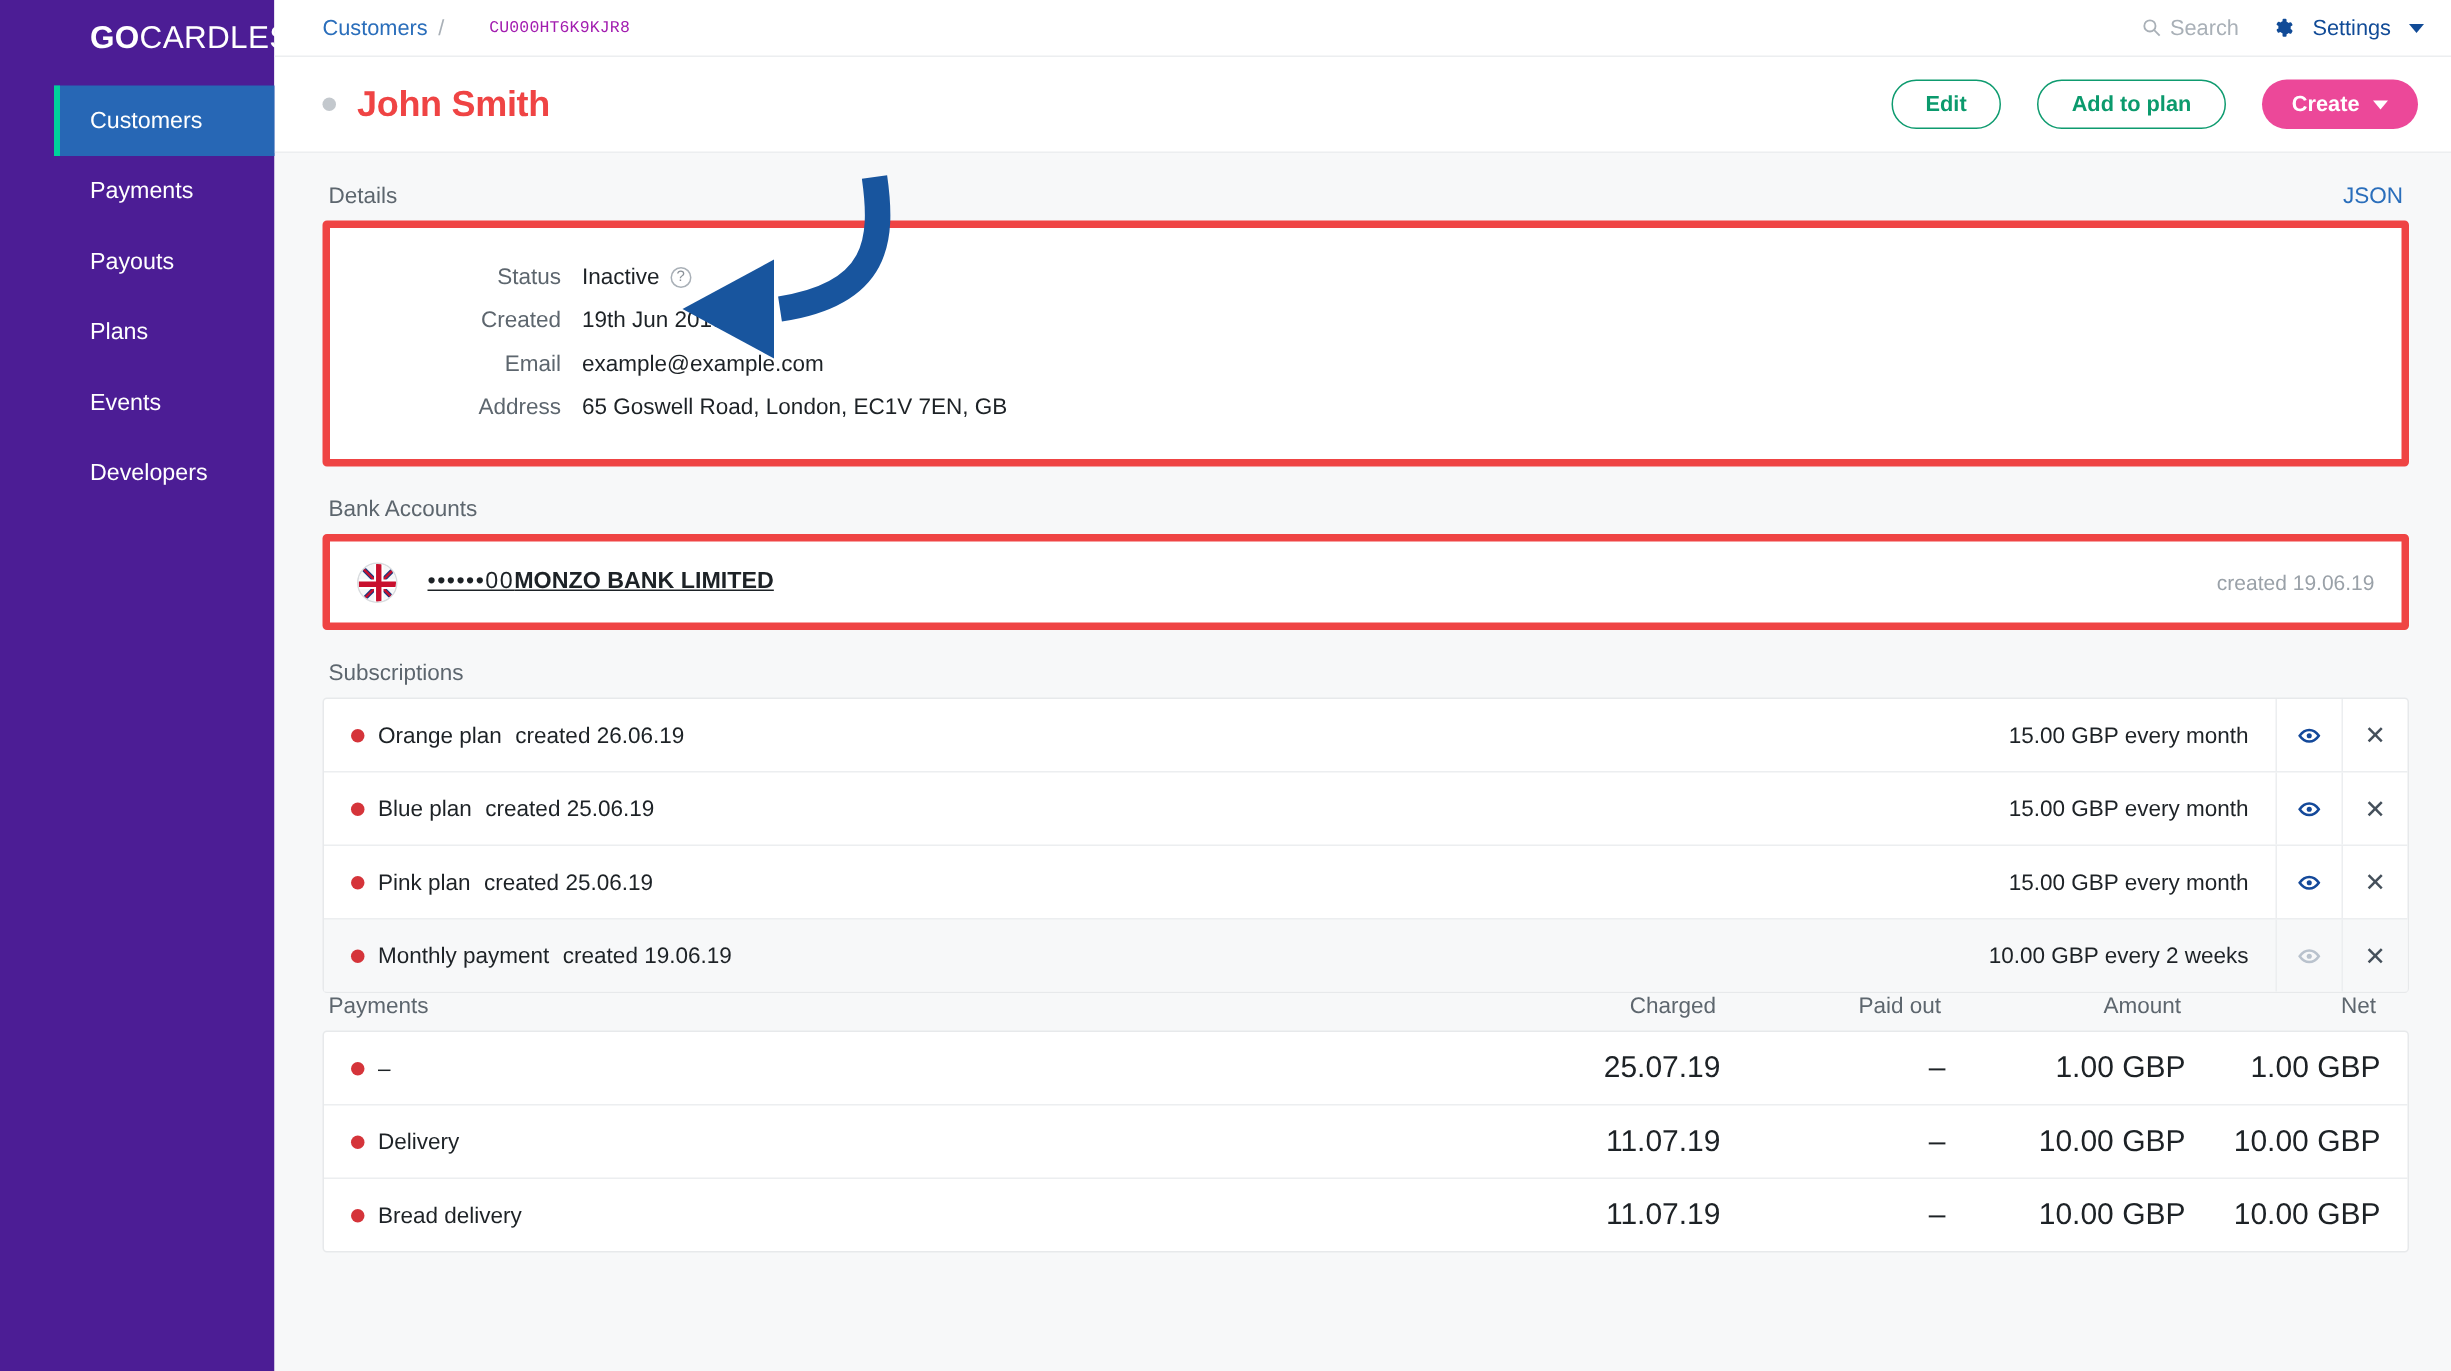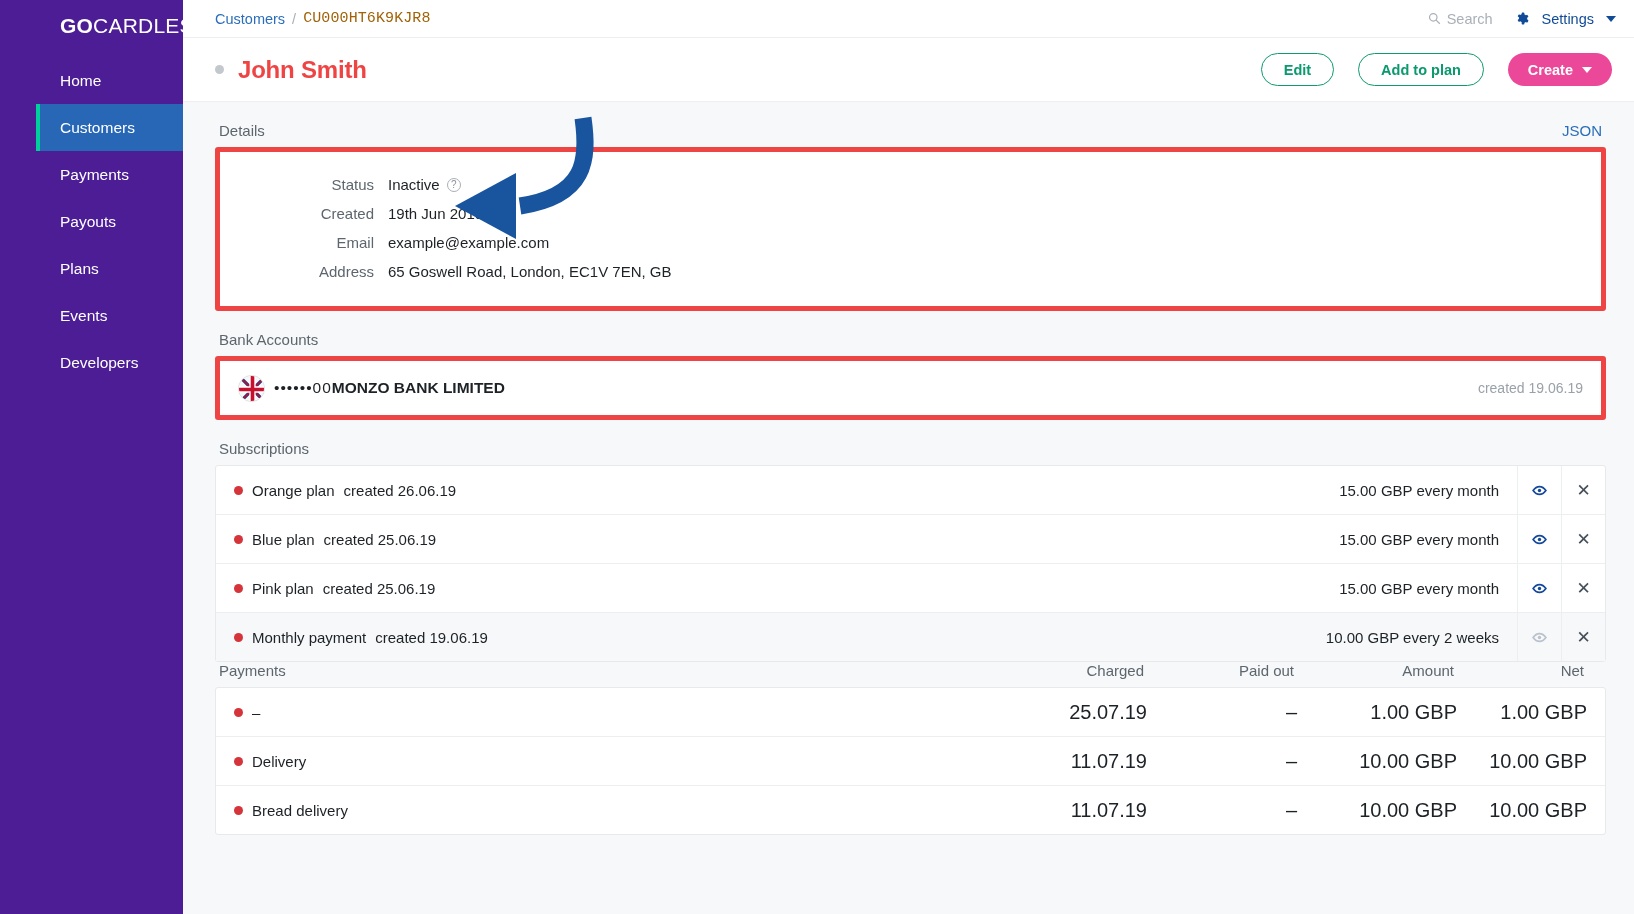--- a/index.html
+++ b/index.html
@@ -49,21 +49,21 @@
   .topbar {
     height: 38px; flex: 0 0 38px;
     background: #fff;
     display: flex; align-items: center;
     padding: 0 18px 0 32px;
     border-bottom: 1px solid #eceef0;
   }
   .crumbs { font-size: 14.5px; display: flex; align-items: center; gap: 7px; }
   .crumbs a { color: #2a6ebb; text-decoration: none; cursor: pointer; }
   .crumbs .sep { color: #a9b0b7; }
-  .crumbs .cur { color: #a16207; font-family: "Liberation Mono", monospace; font-size: 15px; letter-spacing: .1px; }
+  .crumbs .cur { color: #a21caf; font-family: "Liberation Mono", monospace; font-size: 11px; letter-spacing: .1px; margin-left: 23px; }
   .topbar-right { margin-left: auto; display: flex; align-items: center; gap: 22px; }
   .search-box { display: flex; align-items: center; gap: 6px; cursor: pointer; }
   .search-box .ph { color: #a9b0b7; font-size: 14.5px; }
   .settings { display: flex; align-items: center; gap: 12px; color: #114b97; font-size: 14.5px; cursor: pointer; }
   .caret { width: 0; height: 0; border-left: 5px solid transparent; border-right: 5px solid transparent; border-top: 6px solid #114b97; }
 
   .pagehead {
     height: 64px; flex: 0 0 64px;
     background: #fff;
     display: flex; align-items: center;
@@ -107,21 +107,21 @@
   .qmark {
     width: 14px; height: 14px; border-radius: 50%;
     border: 1px solid #a9b0b7; color: #8b9299;
     font-size: 10px; line-height: 12px; text-align: center;
     cursor: pointer;
   }
 
   
   .bank-row { height: 54px; display: flex; align-items: center; padding: 0 18px; }
   .flag { width: 27px; height: 27px; border-radius: 50%; overflow: hidden; position: relative; flex: 0 0 27px; border: 1px solid #d8dbde; }
-  .bank-txt { margin-left: 9px; font-size: 15.5px; color: #1d2226; }
+  .bank-txt { margin-left: 20px; font-size: 15.5px; color: #1d2226; text-decoration: underline; }
   .bank-txt .mask { letter-spacing: 1px; }
   .bank-txt .bname { font-weight: 700; }
   .bank-meta { margin-left: auto; font-size: 14px; color: #9aa1a8; }
 
   
   .tbl { background: #fff; border: 1px solid #e7e9eb; border-radius: 3px; }
   .trow { display: flex; align-items: stretch; border-top: 1px solid #eceef0; }
   .trow:first-child { border-top: none; }
   .trow.dim { background: #f7f8f9; }
   .tcell { display: flex; align-items: center; font-size: 15px; color: #1d2226; }
@@ -164,23 +164,20 @@
 <body>
 
 <div class="app">
 
   <aside class="sidebar">
     <div class="brand">
       <span class="b1">GO</span>
         <span class="b2">CARDLESS</span>
     </div>
     <nav class="nav">
-      <div class="nav-item">
-        <span>Home</span>
-      </div>
       <div class="nav-item active">
         <span>Customers</span>
       </div>
       <div class="nav-item">
         <span>Payments</span>
       </div>
       <div class="nav-item">
         <span>Payouts</span>
       </div>
       <div class="nav-item">

